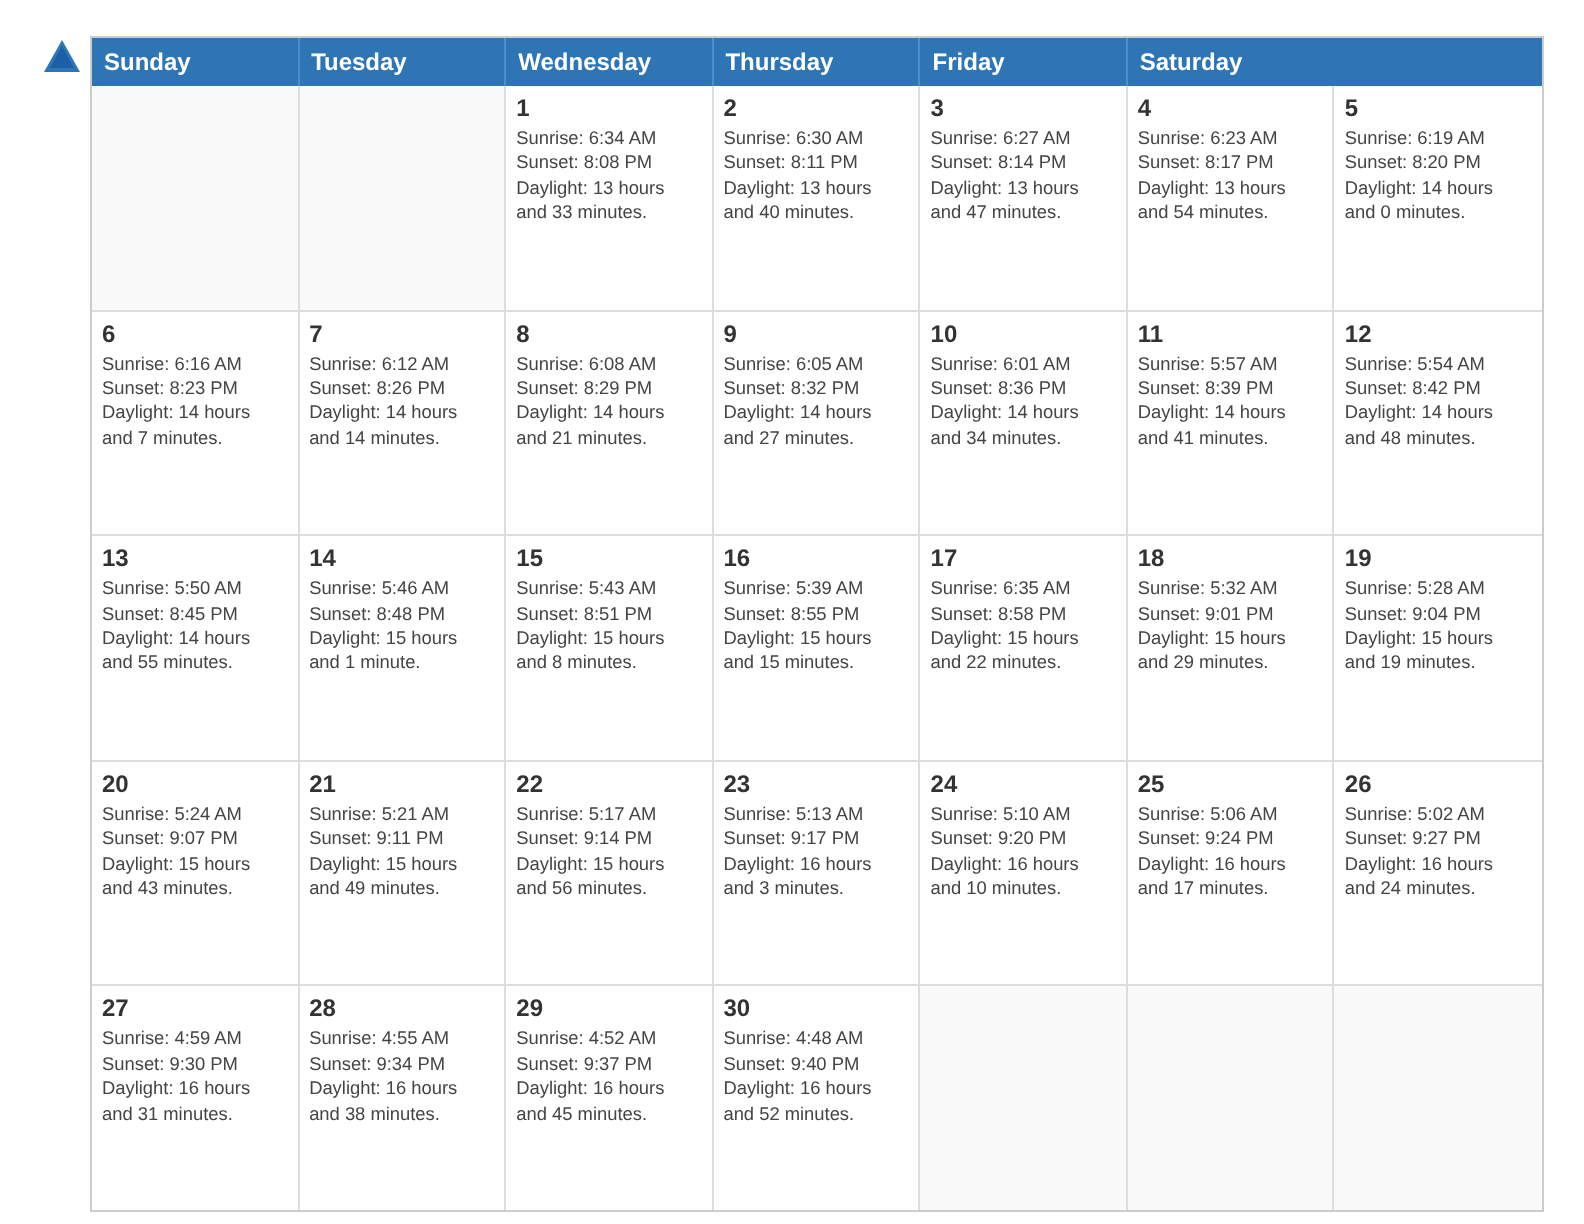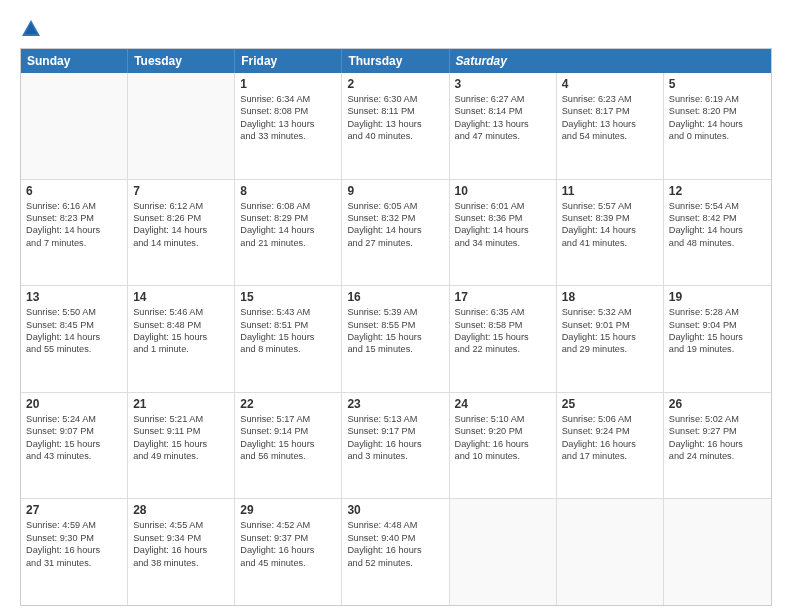--- a/index.html
+++ b/index.html
@@ -8,21 +8,21 @@
       height: 612px;
       font-family: Arial, sans-serif;
       background: #fff;
       overflow: hidden;
     }
     .page {
       width: 792px;
       height: 612px;
       padding: 18px 20px 6px 20px;
       display: flex;
-      flex-direction: column;
+      flex-direction: row;
     }
     .header {
       display: flex;
       justify-content: space-between;
       align-items: flex-start;
       margin-bottom: 8px;
     }
     .logo {
       display: flex;
       align-items: center;
@@ -72,21 +72,21 @@
       background: #2e75b6;
     }
     .cal-header-cell {
       color: #fff;
       font-size: 12px;
       font-weight: bold;
       padding: 5px 6px;
       text-align: left;
       border-right: 1px solid #4a8fcc;
     }
-    .cal-header-cell:last-child { border-right: none; font-style: italic; }
+    .cal-header-cell:last-child { border-right: none; }
     .cal-body {
       flex: 1;
       display: flex;
       flex-direction: column;
     }
     .cal-row {
       display: grid;
       grid-template-columns: repeat(7, 1fr);
       flex: 1;
       border-bottom: 1px solid #ddd;
@@ -134,22 +134,23 @@
     <div class="title-block">
       <div class="main-title"></div>
       <div class="subtitle"></div>
     </div>
   </div>
 
   <div class="calendar">
     <div class="cal-header" id="cal-header">
         <div class="cal-header-cell">Sunday</div>
         <div class="cal-header-cell">Tuesday</div>
+        <div class="cal-header-cell">Wednesday</div>
+        <div class="cal-header-cell">Thursday</div>
         <div class="cal-header-cell">Friday</div>
-        <div class="cal-header-cell">Thursday</div>
         <div class="cal-header-cell">Saturday</div>
       </div>
     <div class="cal-body" id="cal-body">
         <div class="cal-row">
           <div class="cal-cell empty"></div>
           <div class="cal-cell empty"></div>
           <div class="cal-cell">
             <span class="day-num">1</span>
             <span class="cell-line">Sunrise: 6:34 AM</span>
             <span class="cell-line">Sunset: 8:08 PM</span>

